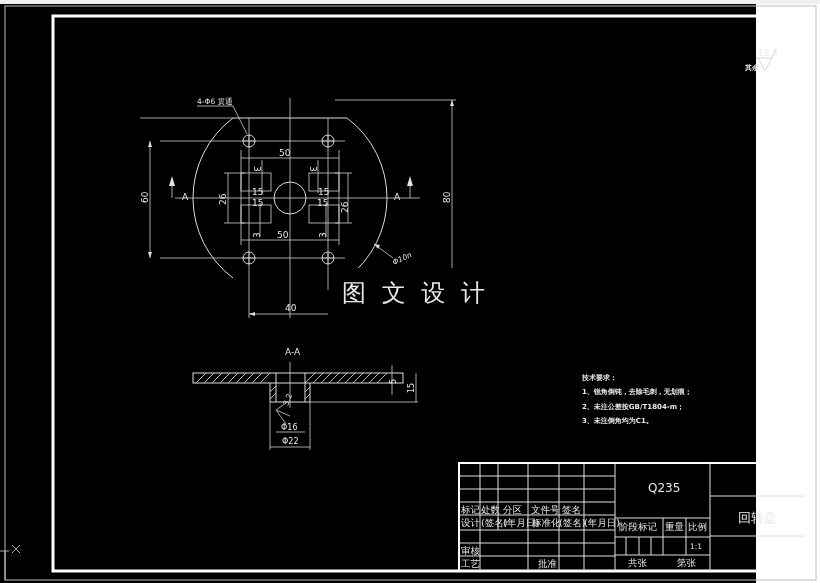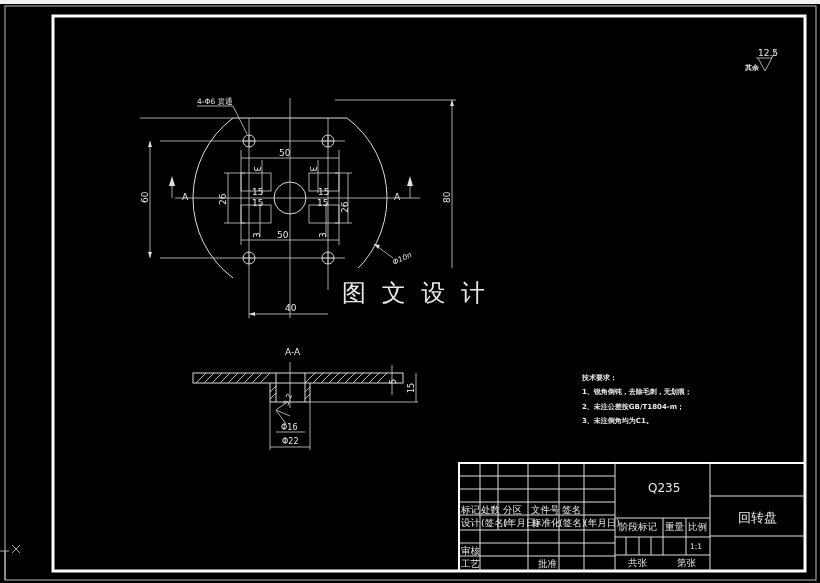--- a/index.html
+++ b/index.html
@@ -1,17 +1,17 @@
 <!DOCTYPE html>
 <html><head>
 <meta charset="utf-8">
 <style>
   html, body { margin:0; padding:0; background:#ffffff; }
   body { width:820px; height:583px; overflow:hidden; position:relative; font-family:"DejaVu Sans", sans-serif; }
-  #canvas { position:absolute; left:0; top:0; width:820px; height:583px; background:#000; }
+  #canvas { position:absolute; left:0; top:0; width:756px; height:583px; background:#000; }
   svg text { font-family:"DejaVu Sans", sans-serif; fill:#e8e8e8; }
   .ln { stroke:#dcdcdc; stroke-width:1; fill:none; }
   .thin { stroke:#cfcfcf; stroke-width:0.8; fill:none; }
   .frame { stroke:#ffffff; stroke-width:3; fill:none; }
   .outer { stroke:#bdbdbd; stroke-width:1; fill:none; }
   .hatch { stroke:#d0d0d0; stroke-width:0.9; }
   .dim { font-size:9px; }
   .tb { font-size:9.5px; }
   .tbl { stroke:#e0e0e0; stroke-width:1; fill:none; }
   .tbthick { stroke:#ffffff; stroke-width:2; fill:none; }

